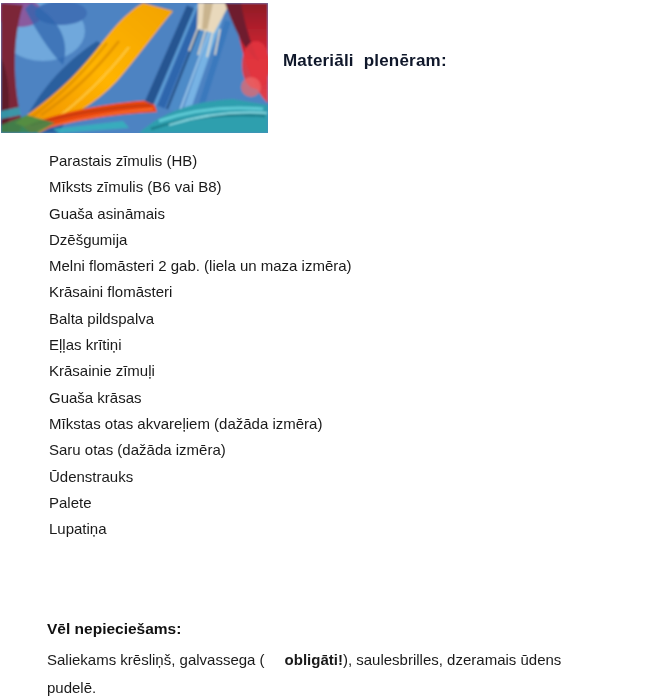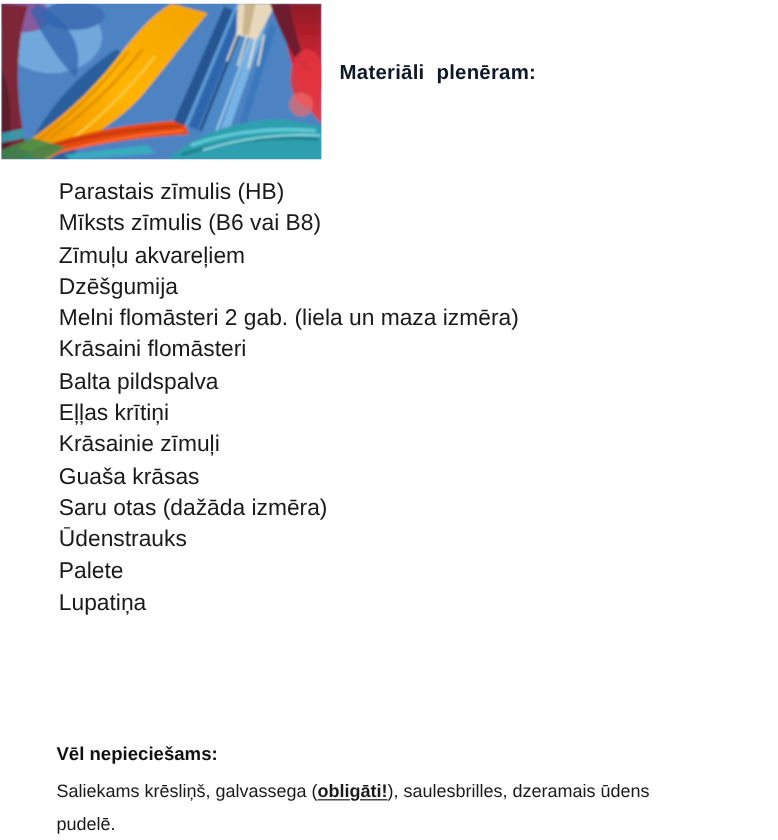--- a/index.html
+++ b/index.html
@@ -22,42 +22,42 @@
 
   .title {
     position: absolute; left: 283px; top: 51px;
     font-size: 17px; font-weight: bold; color: #0f172a;
     word-spacing: 5px; letter-spacing: 0.2px;
     white-space: nowrap;
   }
 
   .materials {
     position: absolute; left: 49px; top: 148px;
-    font-size: 19px;
+    font-size: 15px;
   }
   .materials .item {
     line-height: 26.3px;
     white-space: nowrap;
   }
 
   .note-heading {
     position: absolute; left: 47px; top: 620px;
     font-size: 15.5px; font-weight: bold; color: #111111;
     white-space: nowrap;
   }
   .note {
     position: absolute; left: 47px; top: 646px;
     font-size: 15px; line-height: 28px;
     width: 590px;
   }
   .note .line { white-space: nowrap; }
   .note .hl {
     font-weight: bold;
-    text-decoration: underline;
     text-underline-offset: 2px;
+    margin-left: 20px;
   }
 </style>
 </head>
 <body>
 
 <div class="page">
 
   <div class="photo">
     <svg viewBox="0 0 267 130" preserveAspectRatio="none">
       <defs>
@@ -132,28 +132,29 @@
         <path d="M0,108 L18,104 L20,112 L0,116 Z" fill="#2bb1c4" opacity="0.8"></path>
       </g>
     </svg>
   </div>
 
   <div class="title">Materiāli plenēram:</div>
 
   <div class="materials">
     <div class="item">Parastais zīmulis (HB)</div>
     <div class="item">Mīksts zīmulis (B6 vai B8)</div>
-    <div class="item">Zīmuļu akvareļiem</div>
+    <div class="item">Guaša asināmais</div>
     <div class="item">Dzēšgumija</div>
     <div class="item">Melni flomāsteri 2 gab. (liela un maza izmēra)</div>
     <div class="item">Krāsaini flomāsteri</div>
     <div class="item">Balta pildspalva</div>
     <div class="item">Eļļas krītiņi</div>
     <div class="item">Krāsainie zīmuļi</div>
     <div class="item">Guaša krāsas</div>
+    <div class="item">Mīkstas otas akvareļiem (dažāda izmēra)</div>
     <div class="item">Saru otas (dažāda izmēra)</div>
     <div class="item">Ūdenstrauks</div>
     <div class="item">Palete</div>
     <div class="item">Lupatiņa</div>
   </div>
 
   <div class="note-heading">Vēl nepieciešams:</div>
 
   <div class="note">
     <div class="line"><span>Saliekams krēsliņš, galvassega (</span><span class="hl">obligāti!</span><span>), saulesbrilles, dzeramais ūdens</span></div>

